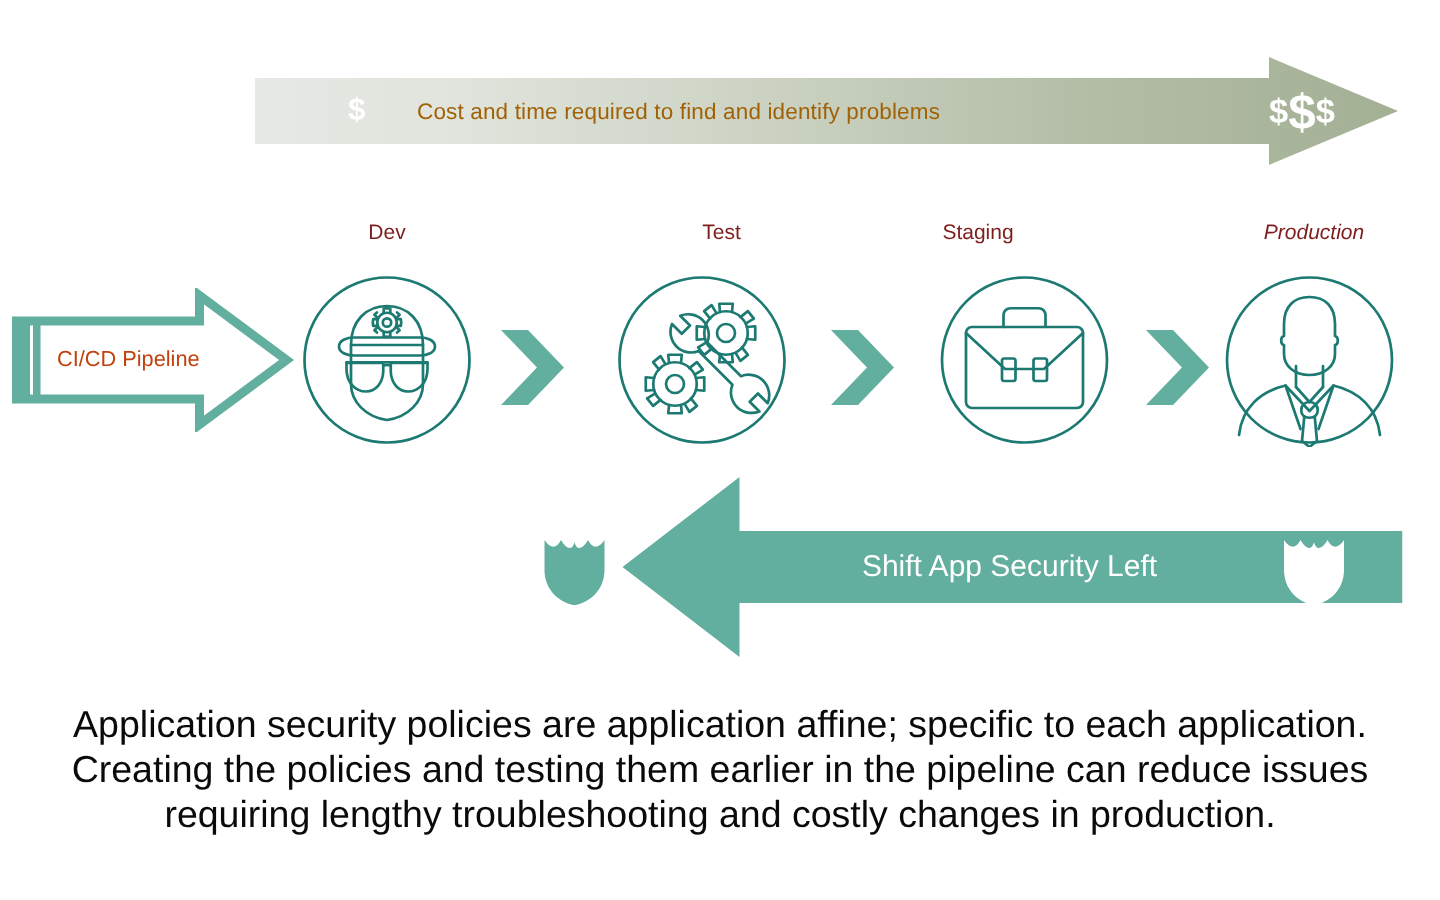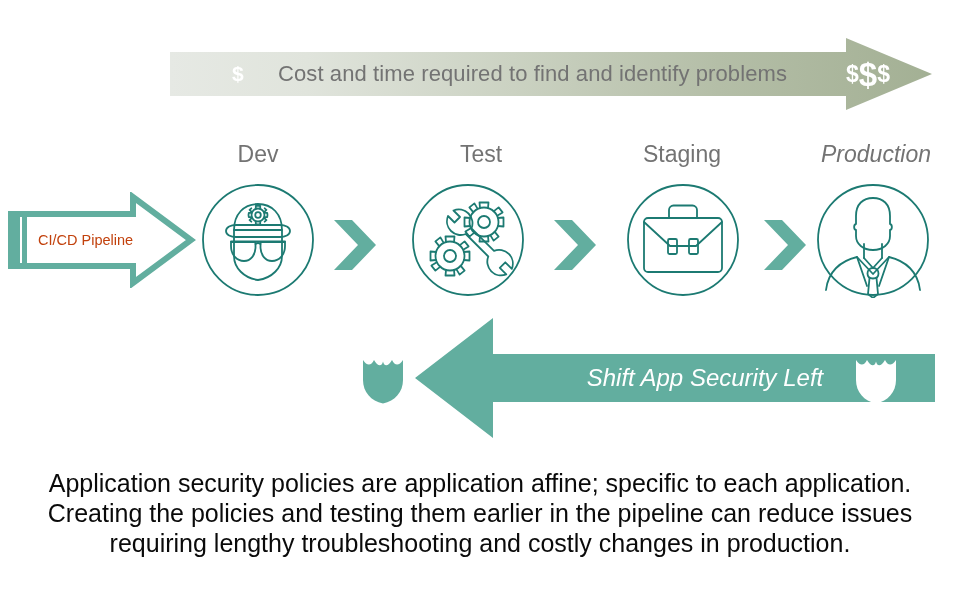--- a/index.html
+++ b/index.html
@@ -24,22 +24,22 @@
     height: 72px;
   }
   #cost-arrow-wrap svg { position: absolute; left: 0; top: 0; }
   .cost-label {
     position: absolute;
     left: 108px;
     top: 0;
     height: 72px;
     display: flex;
     align-items: center;
-    font-size: 22px;
-    color: #737373;
+    font-size: 15px;
+    color: #a16207;
     white-space: nowrap;
     letter-spacing: .1px;
   }
   .dollar-small {
     position: absolute;
     left: 62px;
     top: 0;
     height: 72px;
     display: flex;
     align-items: center;
@@ -83,22 +83,22 @@
     white-space: nowrap;
   }
 
   
   .stage-label {
     position: absolute;
     top: 140px;
     height: 28px;
     line-height: 28px;
     text-align: center;
-    font-size: 23px;
-    color: #737373;
+    font-size: 14px;
+    color: #7f1d1d;
     white-space: nowrap;
   }
 
   
   .stage-icon { position: absolute; top: 182px; }
 
   
   .chevron { position: absolute; top: 218px; }
 
   
@@ -118,31 +118,30 @@
   }
   #shift-shield-right {
     position: absolute;
     left: 855px;
     top: 356px;
     width: 42px;
     height: 48px;
   }
   #shift-label {
     position: absolute;
-    left: 575px;
+    left: 543px;
     top: 318px;
     width: 260px;
     height: 120px;
     display: flex;
     align-items: center;
     justify-content: center;
     color: #ffffff;
-    font-size: 24px;
+    font-size: 20px;
     white-space: nowrap;
-    font-style: italic;
   }
 
   
   #caption {
     position: absolute;
     left: 30px;
     top: 468px;
     width: 900px;
     text-align: center;
     font-family: "Liberation Sans", sans-serif;
@@ -178,21 +177,21 @@
 
 <svg id="cicd-arrow" viewBox="0 0 190 96">
   <path d="M5,22 L127,22 L127,5 L185,48 L127,91 L127,74 L5,74 Z" fill="#ffffff" stroke="#62AE9F" stroke-width="6" stroke-linejoin="miter"></path>
   <rect x="5" y="22" width="9" height="52" fill="#62AE9F"></rect>
   <rect x="16" y="22" width="5" height="52" fill="#62AE9F"></rect>
 </svg>
 <div id="cicd-label">CI/CD Pipeline</div>
 
 <div class="stage-label" style="left:198px;width:120px;">Dev</div>
 <div class="stage-label" style="left:419px;width:124px;">Test</div>
-<div class="stage-label" style="left:618px;width:128px;">Staging</div>
+<div class="stage-label" style="left:588px;width:128px;">Staging</div>
 <div class="stage-label" style="left:808px;width:136px;font-style:italic;">Production</div>
 
 <svg class="stage-icon" style="left:198px;" width="120" height="116" viewBox="0 0 120 116">
   <g fill="none" stroke="#1C7A72" stroke-width="1.8" stroke-linejoin="round" stroke-linecap="round">
     <circle cx="60" cy="58" r="55"></circle>
 
     <path d="M36,48 L36,74 C36,86 46,96 60,98 C74,96 84,86 84,74 L84,48 Z"></path>
 
     <path d="M36,48 C36,32 46,22 60,22 C74,22 84,32 84,48"></path>
 

